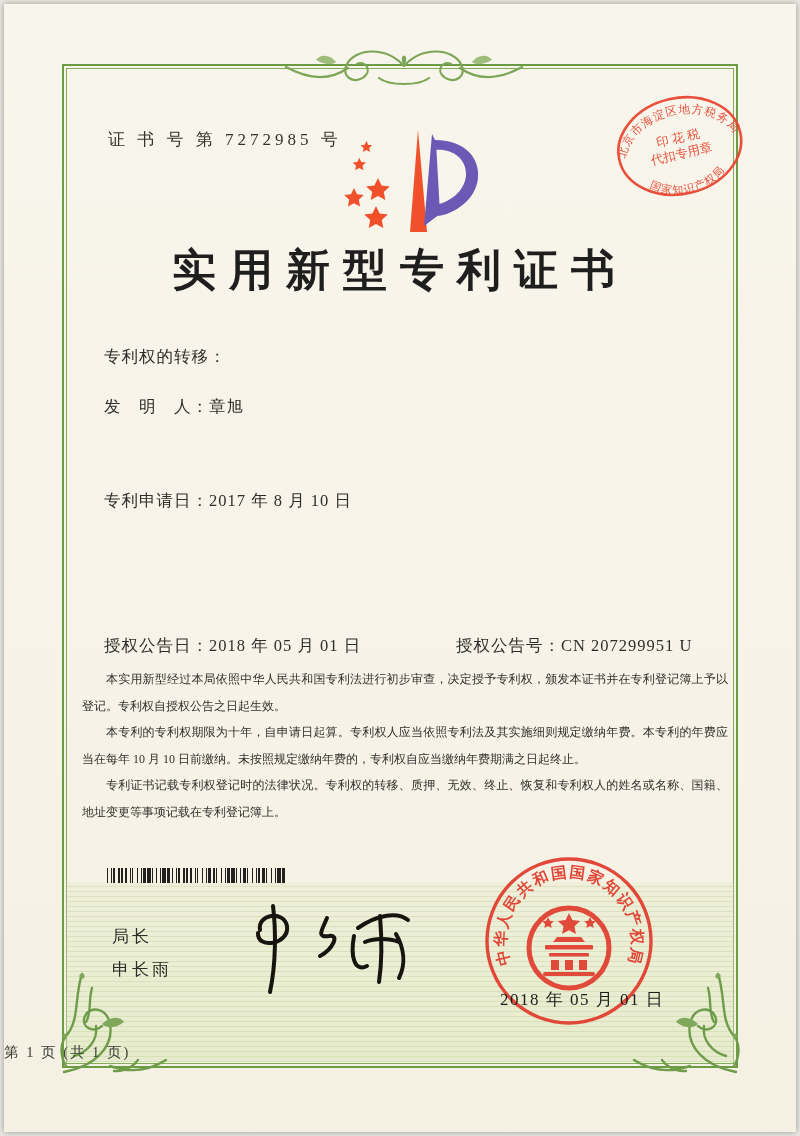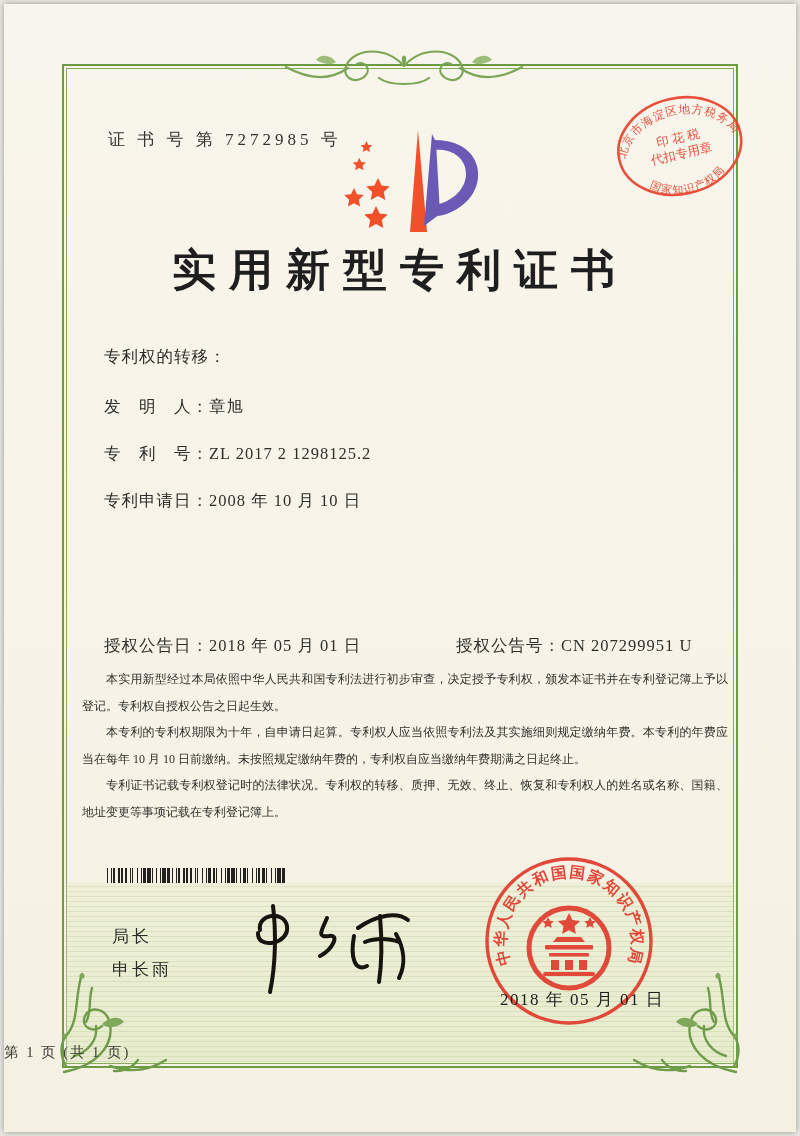--- a/index.html
+++ b/index.html
@@ -140,27 +140,23 @@
 
   <div class="title">实用新型专利证书</div>
 
   <div class="frow" style="top:341px">
     <span class="flabel">专利权的转移：</span>
   </div>
   <div class="frow" style="top:391px">
     <span class="flabel">发　明　人：</span>
     <span class="fvalue">章旭</span>
   </div>
-  <div class="frow" style="top:438px">
-    <span class="flabel">专　利　号：</span>
-    <span class="fvalue">ZL 2017 2 1298125.2</span>
-  </div>
   <div class="frow" style="top:485px">
     <span class="flabel">专利申请日：</span>
-    <span class="fvalue">2008 年 10 月 10 日</span>
+    <span class="fvalue">2017 年 8 月 10 日</span>
   </div>
   <div class="frow" style="top:630px">
     <span class="flabel">授权公告日：</span>
     <span class="fvalue">2018 年 05 月 01 日</span>
   </div>
   <div class="frow" style="top:630px; left:452px">
     <span class="flabel">授权公告号：</span>
     <span class="fvalue">CN 207299951 U</span>
   </div>
 

